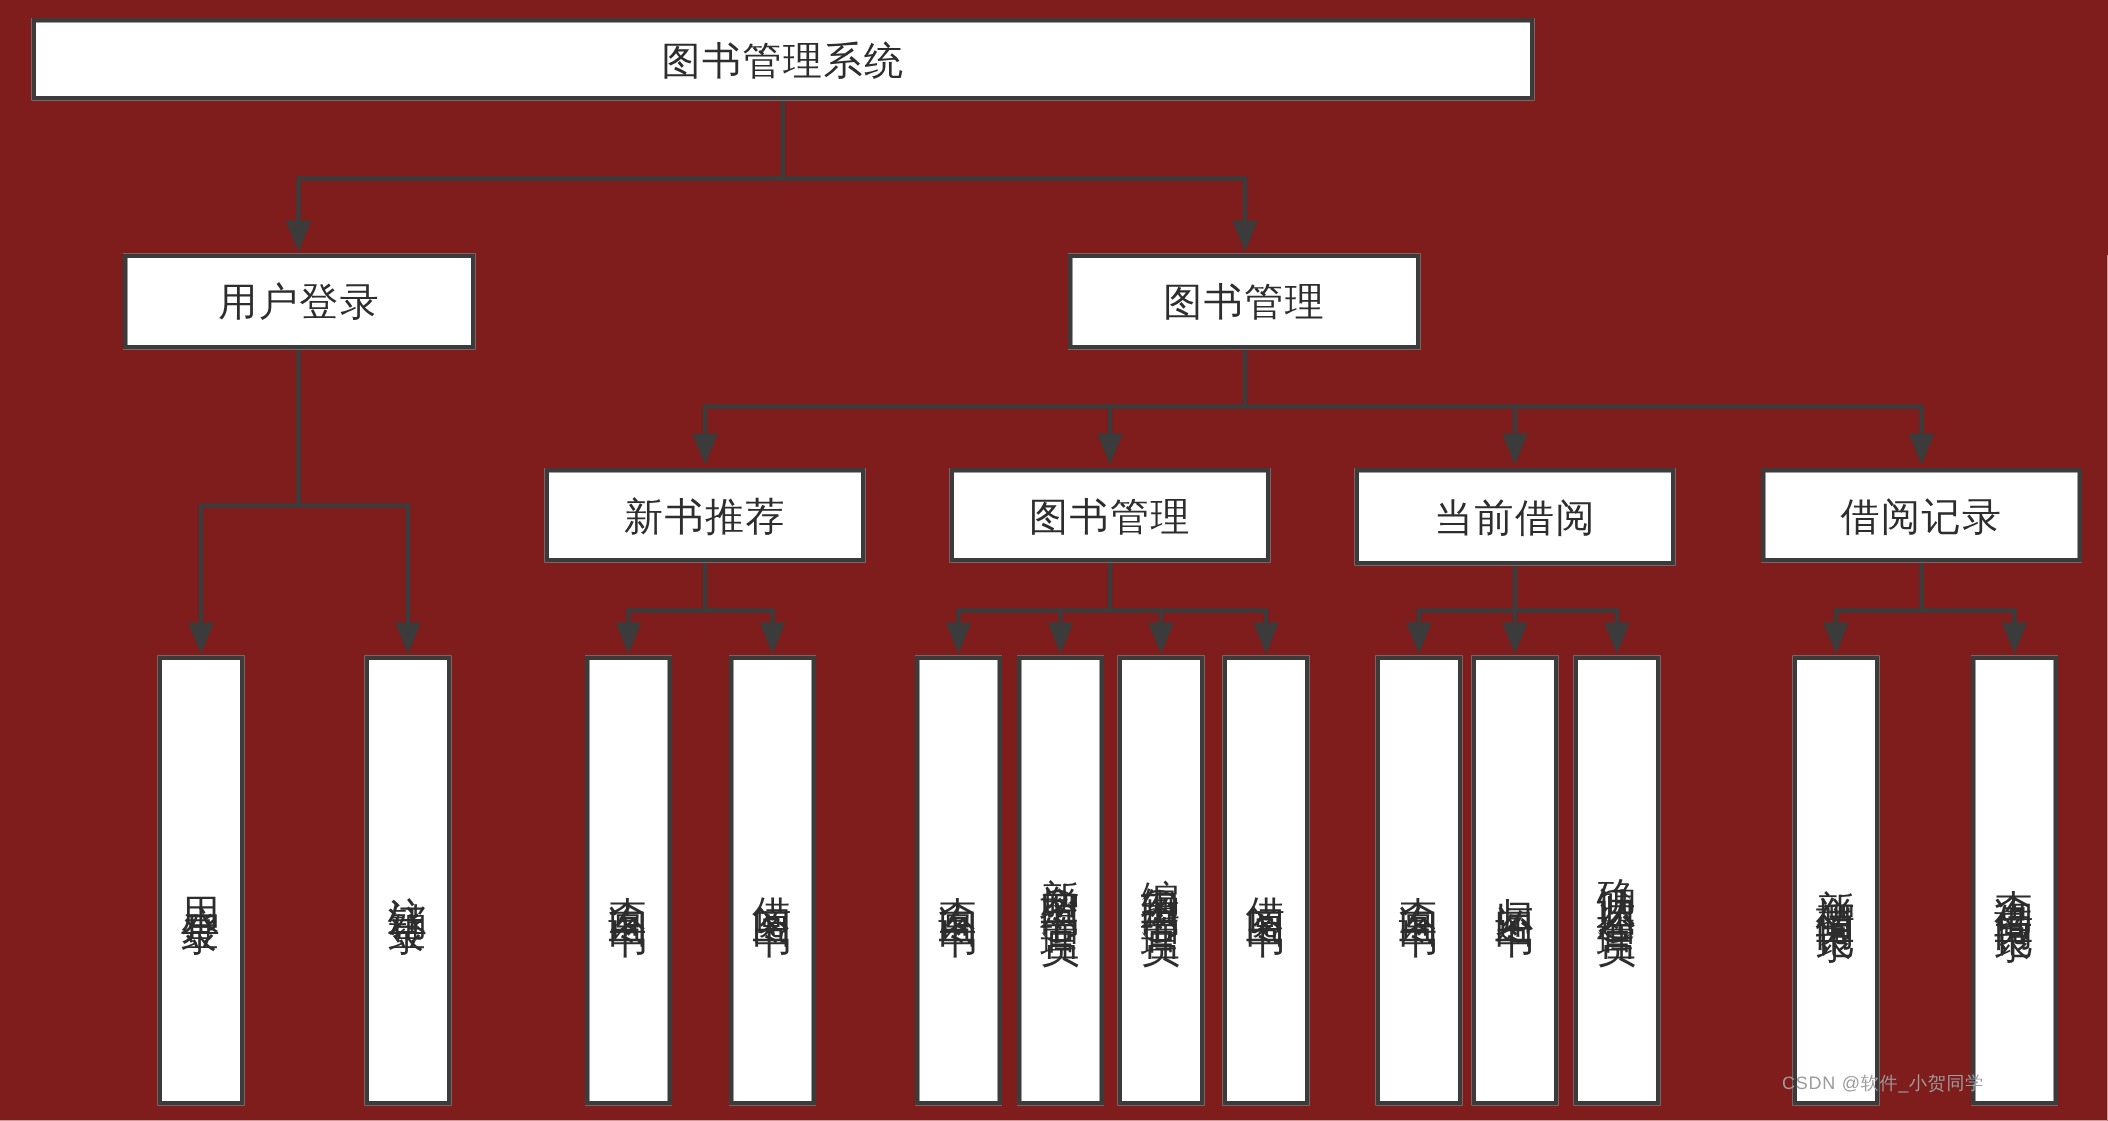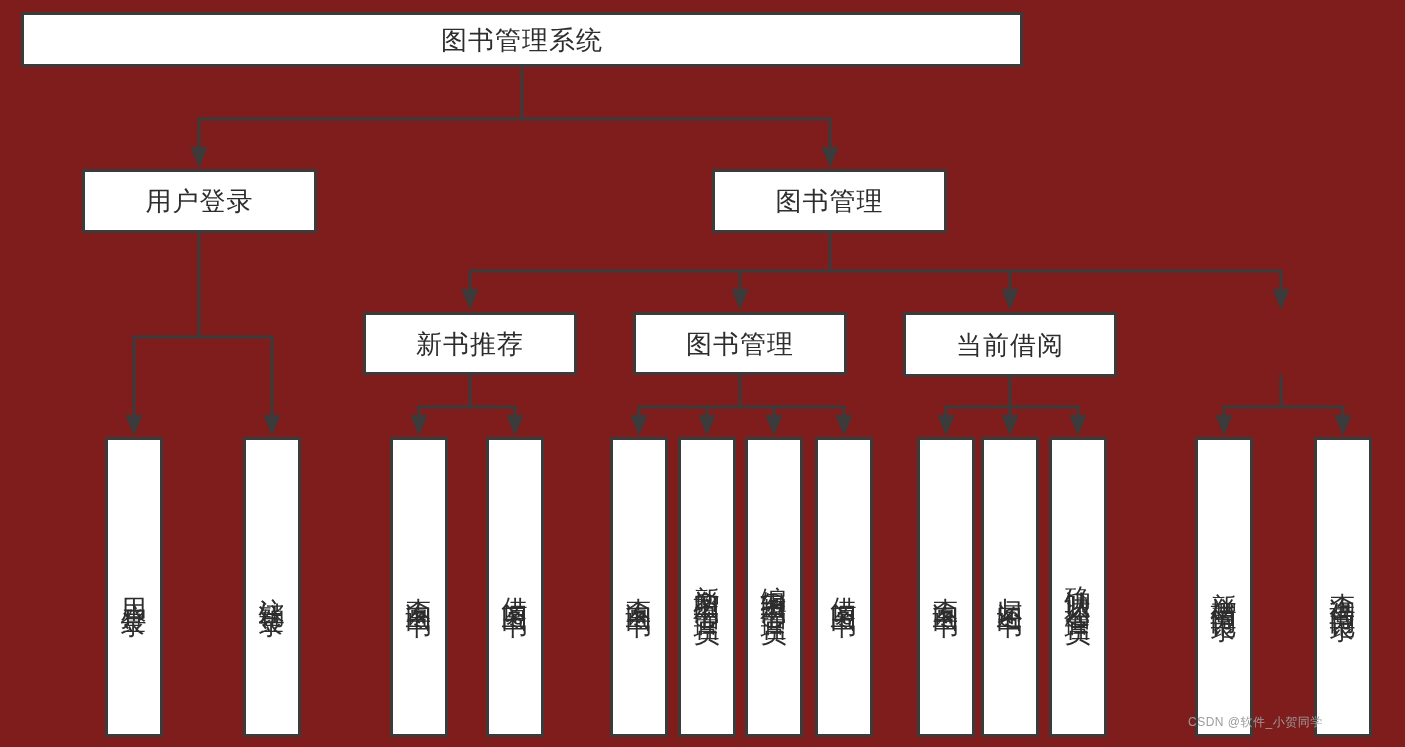--- a/index.html
+++ b/index.html
@@ -120,20 +120,23 @@
 
   <div class="node" style="left:363px;top:312px;width:214px;height:63px;">
     <span class="lbl">新书推荐</span>
   </div>
   <div class="node" style="left:633px;top:312px;width:214px;height:63px;">
     <span class="lbl">图书管理</span>
   </div>
   <div class="node" style="left:903px;top:312px;width:214px;height:65px;">
     <span class="lbl">当前借阅</span>
   </div>
+  <div class="node" style="left:1174px;top:312px;width:214px;height:63px;">
+    <span class="lbl">借阅记录</span>
+  </div>
 
   <div class="node v" style="left:105px;top:437px;width:58px;height:300px;">
     <span class="lbl">用户登录</span>
   </div>
   <div class="node v" style="left:243px;top:437px;width:58px;height:300px;">
     <span class="lbl">注销登录</span>
   </div>
 
   <div class="node v" style="left:390px;top:437px;width:58px;height:300px;">
     <span class="lbl">查询图书</span>

